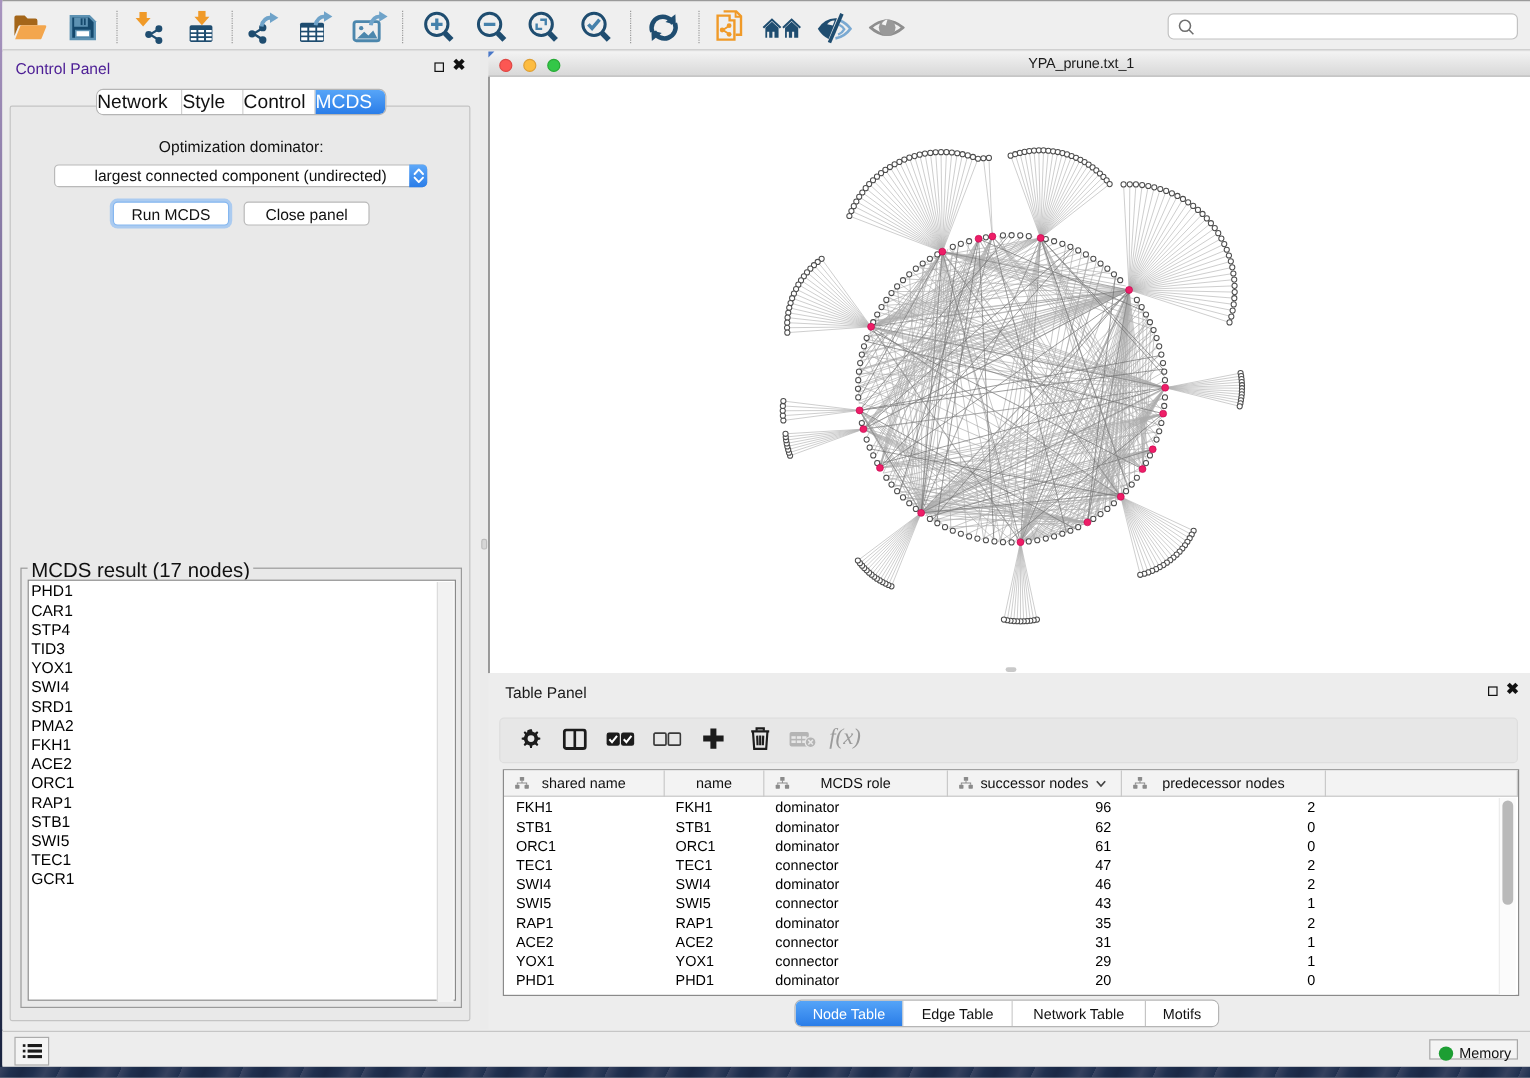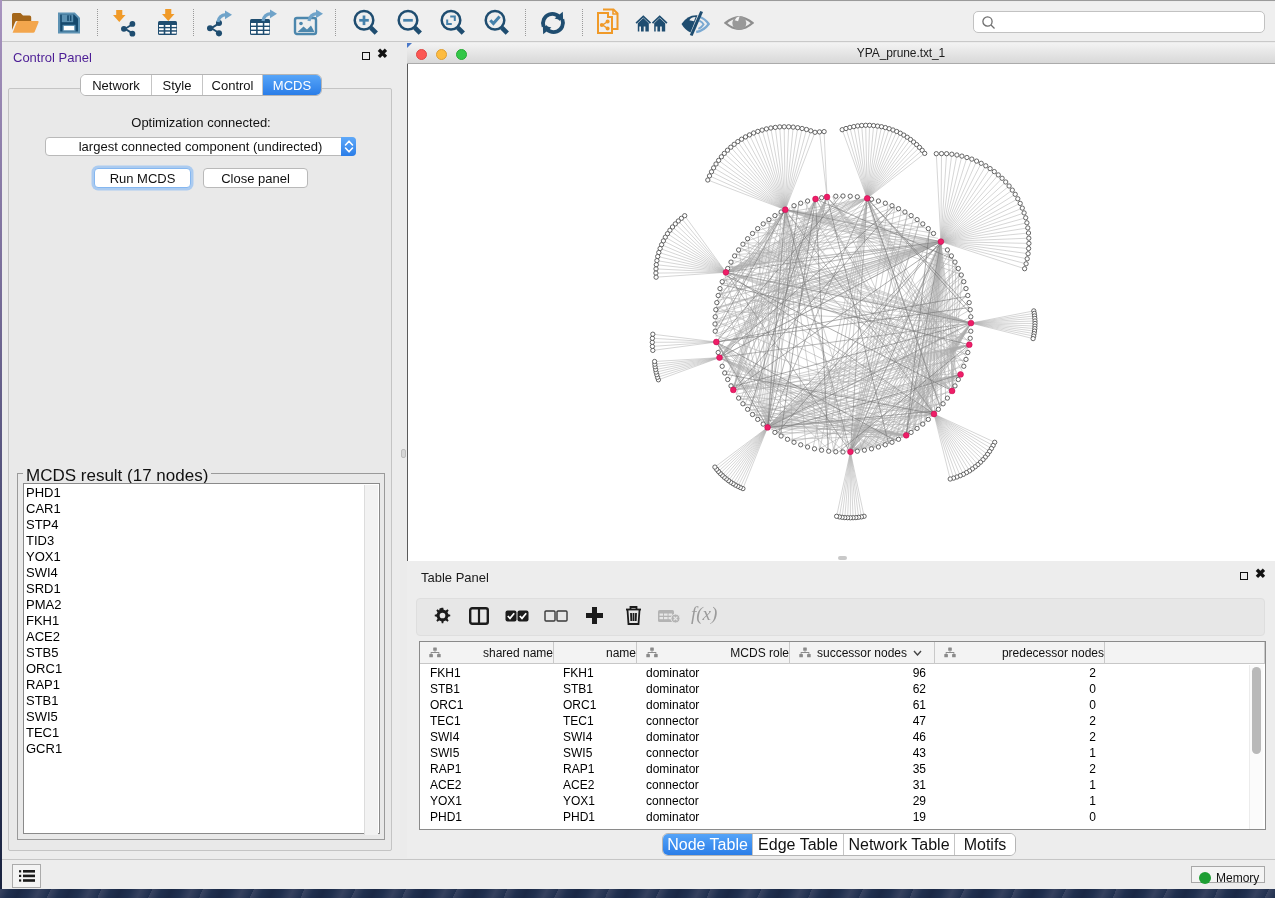--- a/index.html
+++ b/index.html
@@ -13,21 +13,21 @@
 .ticon { position:absolute; top:7px; width:28px; height:28px; }
 .searchbox { position:absolute; left:971px; top:9px; width:292px; height:22px; background:#fff; border:1px solid #c2c2c2; border-radius:5px; }
 
 
 .ctrl { position:absolute; left:0; top:42px; width:398px; height:815px; background:#ececec; }
 .ctrl-title { position:absolute; left:11px; top:7px; font-size:13px; color:#4c1d95; }
 .ctrl-sq { position:absolute; left:360px; top:9px; width:8px; height:8px; border:1.5px solid #111; }
 .ctrl-x { position:absolute; left:375px; top:3px; font-size:13px; font-weight:bold; color:#111; }
 .innerpanel { position:absolute; left:6px; top:45px; width:384px; height:763px; background:#e9e9e9; border:1px solid #c4c4c4; border-radius:2px; }
 .tabs { position:absolute; left:78px; top:31px; height:22px; display:flex; border:1px solid #b5b5b5; border-radius:6px; background:#fff; overflow:hidden; z-index:3; }
-.tab { font-size:13px; line-height:21px; color:#111; border-right:1px solid #c5c5c5; background:#fff; text-align:center; }
+.tab { font-size:16px; line-height:21px; color:#111; border-right:1px solid #c5c5c5; background:#fff; }
 .tab.last { border-right:none; }
 .tab.sel { background:linear-gradient(180deg,#57a5f8,#2a7de8); color:#fff; }
 .optlabel { position:absolute; left:0; top:72px; width:100%; text-align:center; font-size:13px; color:#111; }
 .dropdown { position:absolute; left:43px; top:94px; width:311px; height:19px; background:#fff; border:1px solid #b9b9b9; border-radius:4px; font-size:13px; line-height:17px; text-align:center; color:#111; }
 .dropbtn { position:absolute; right:-1px; top:-1px; width:15px; height:19px; border-radius:0 4px 4px 0; background:linear-gradient(180deg,#5fa9f9,#2a7de8); }
 .dropbtn svg { position:absolute; left:2.5px; top:3px; }
 .btn { position:absolute; top:125px; height:20px; background:#fff; border:1px solid #b9b9b9; border-radius:4px; font-size:13px; text-align:center; line-height:19px; color:#111; }
 .btn.run { left:92px; width:97px; border-color:#85b7f0; box-shadow:0 0 0 2.5px rgba(120,178,245,.55); }
 .btn.close { left:201px; width:105px; }
 .fieldset { position:absolute; left:15px; top:430px; width:368px; height:367px; border:1px solid #9a9a9a; }
@@ -50,27 +50,27 @@
 .canvas .hthumb { position:absolute; left:430px; top:492px; width:9px; height:4px; background:#c9c9c9; border-radius:2px; }
 
 
 .tablepanel { position:absolute; left:405px; top:560px; width:870px; height:297px; background:#ededed; }
 .tp-title { position:absolute; left:14px; top:9px; font-size:13px; color:#1a1a1a; }
 .tp-sq { position:absolute; left:833px; top:11px; width:8px; height:8px; border:1.5px solid #111; }
 .tp-x { position:absolute; left:848px; top:5px; font-size:13px; font-weight:bold; color:#111; }
 .tp-toolbar { position:absolute; left:9px; top:37px; width:849px; height:38px; background:#e7e7e7; border:1px solid #dedede; border-radius:4px; }
 .tbl { position:absolute; left:12px; top:80px; width:847px; height:189px; background:#fff; border:1px solid #8a8a8a; }
 .thead { position:absolute; left:0; top:0; width:100%; height:22px; background:#f3f3f3; border-bottom:1px solid #c7c7c7; font-size:12px; color:#111; }
-.th { position:absolute; top:0; height:22px; line-height:22px; text-align:right; border-right:1px solid #c9c9c9; }
+.th { position:absolute; top:0; height:22px; line-height:22px; text-align:center; border-right:1px solid #c9c9c9; }
 .trow { position:absolute; width:100%; height:16px; font-size:12px; line-height:16px; color:#000; }
 .td { position:absolute; top:0; height:16px; }
 .vscroll { position:absolute; right:2px; top:23px; width:14px; height:164px; background:#fbfbfb; border-left:1px solid #ececec; }
 .vthumb { position:absolute; left:2px; top:2px; width:9px; height:87px; background:#b9b9b9; border-radius:5px; }
 .btabs { position:absolute; left:255px; top:272px; height:23px; display:flex; border:1px solid #b5b5b5; border-radius:6px; background:#fff; overflow:hidden; }
-.btab { font-size:16px; line-height:22px; color:#111; border-right:1px solid #c5c5c5; background:#fff; text-align:center; }
+.btab { font-size:12px; line-height:22px; color:#111; border-right:1px solid #c5c5c5; background:#fff; text-align:center; }
 .btab.last { border-right:none; }
 .btab.sel { background:linear-gradient(180deg,#55a4f8,#2a7de8); color:#fff; }
 
 
 .statusbar { position:absolute; left:0; top:858px; width:100%; height:30px; background:#ededed; border-top:1px solid #c6c6c6; }
 .listbtn { position:absolute; left:10px; top:4px; width:29px; height:24px; background:#f4f4f4; border:1px solid #ababab; }
 .membtn { position:absolute; left:1189px; top:6px; width:74px; height:17px; background:#f4f4f4; border:1px solid #a8a8a8; font-size:12px; color:#111; }
 .membtn .dot { position:absolute; left:7px; top:5px; width:12px; height:12px; border-radius:50%; background:#1d9e33; }
 .membtn .mtext { position:absolute; left:24px; top:4px; }
 .wall { position:absolute; left:0; top:888px; width:1275px; height:10px;
@@ -238,21 +238,21 @@
     <div class="ctrl-title">Control Panel</div>
     <div class="ctrl-sq"></div>
     <div class="ctrl-x">✖</div>
     <div class="innerpanel"></div>
     <div class="tabs">
         <div class="tab" style="width:71px">Network</div>
         <div class="tab" style="width:51px">Style</div>
         <div class="tab" style="width:60px">Control</div>
         <div class="tab sel last" style="width:58px">MCDS</div>
       </div>
-    <div class="optlabel">Optimization connected:</div>
+    <div class="optlabel">Optimization dominator:</div>
     <div class="dropdown">largest connected component (undirected)
       <div class="dropbtn">
           <svg width="10" height="13" viewBox="0 0 10 13">
             <path d="M1.5 5 L5 1.2 L8.5 5" fill="none" stroke="#fff" stroke-width="1.6" stroke-linecap="round" stroke-linejoin="round"></path>
             <path d="M1.5 8 L5 11.8 L8.5 8" fill="none" stroke="#fff" stroke-width="1.6" stroke-linecap="round" stroke-linejoin="round"></path>
           </svg>
         </div>
     </div>
     <div class="btn run">Run MCDS</div>
     <div class="btn close">Close panel</div>
@@ -262,21 +262,20 @@
         <div>PHD1</div>
           <div>CAR1</div>
           <div>STP4</div>
           <div>TID3</div>
           <div>YOX1</div>
           <div>SWI4</div>
           <div>SRD1</div>
           <div>PMA2</div>
           <div>FKH1</div>
           <div>ACE2</div>
-          <div>STB5</div>
           <div>ORC1</div>
           <div>RAP1</div>
           <div>STB1</div>
           <div>SWI5</div>
           <div>TEC1</div>
           <div>GCR1</div>
         <div class="sb"></div>
       </div>
     </div>
   </div>
@@ -1303,21 +1302,21 @@
       <div class="td" style="left:10px">YOX1</div>
       <div class="td" style="left:143px">YOX1</div>
       <div class="td" style="left:226px">connector</div>
       <div class="td" style="left:370px;width:136px;text-align:right">29</div>
       <div class="td" style="left:515px;width:161px;text-align:right">1</div>
     </div>
       <div class="trow" style="top:167px">
       <div class="td" style="left:10px">PHD1</div>
       <div class="td" style="left:143px">PHD1</div>
       <div class="td" style="left:226px">dominator</div>
-      <div class="td" style="left:370px;width:136px;text-align:right">19</div>
+      <div class="td" style="left:370px;width:136px;text-align:right">20</div>
       <div class="td" style="left:515px;width:161px;text-align:right">0</div>
     </div>
       <div class="vscroll">
           <div class="vthumb"></div>
         </div>
     </div>
     <div class="btabs">
         <div class="btab sel" style="width:90px">Node Table</div>
         <div class="btab" style="width:91px">Edge Table</div>
         <div class="btab" style="width:111px">Network Table</div>

